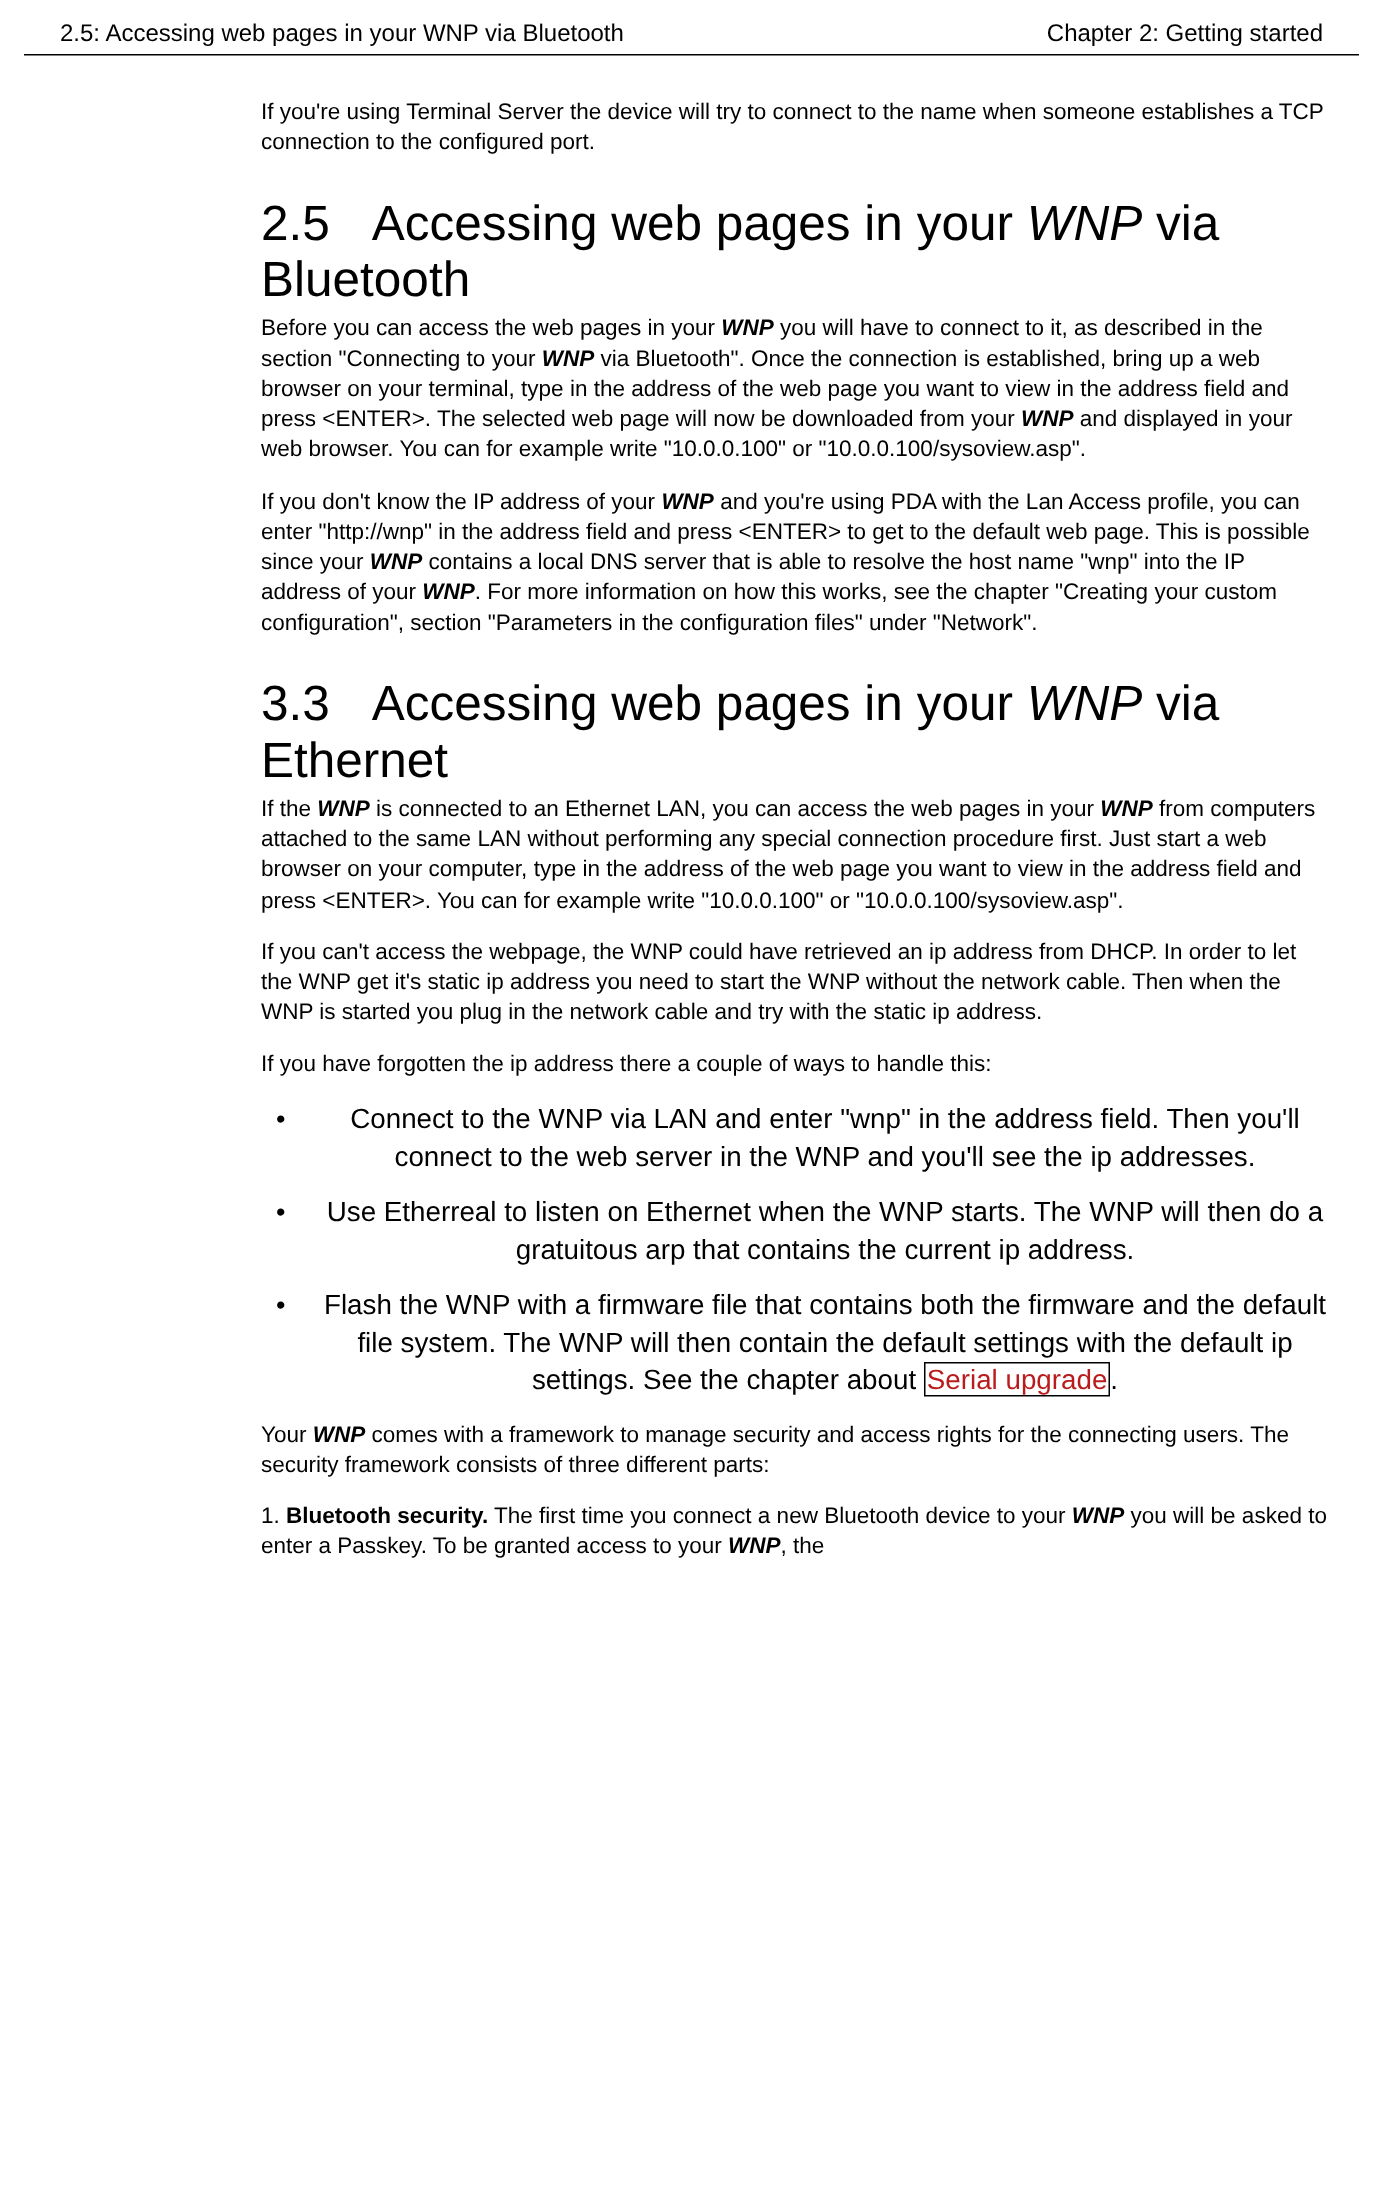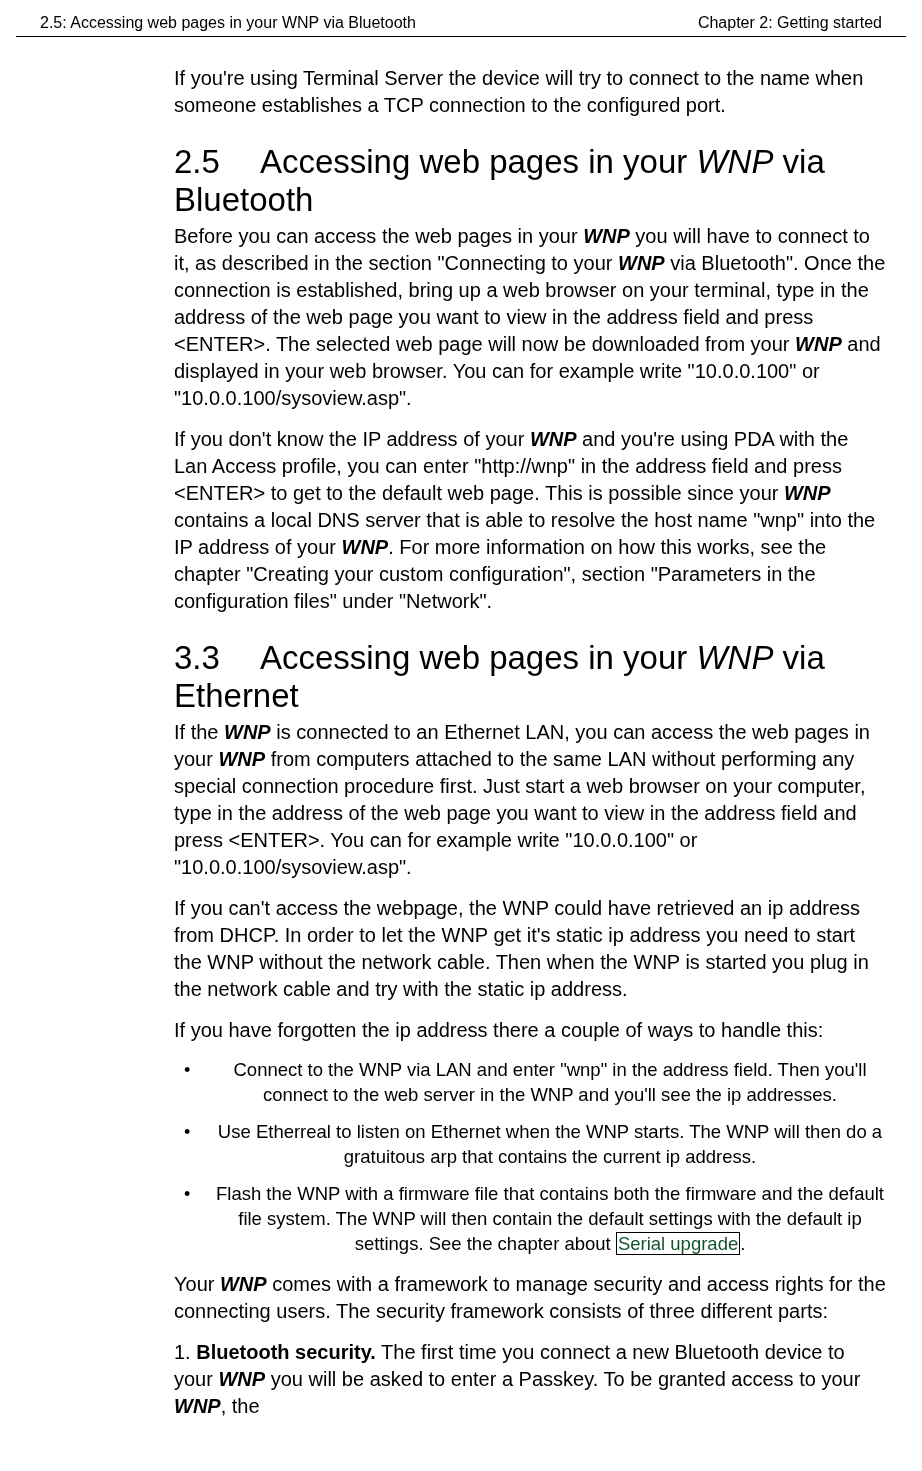--- a/index.html
+++ b/index.html
@@ -20,32 +20,32 @@
     padding: 14px 24px 4px 24px;
     font-size: 16px;
     border-bottom: 1px solid #000;
     margin: 0 16px;
     text-align: center;
   }
   .content {
     padding: 28px 36px 0 174px;
   }
   .p {
-    font-size: 20px;
+    font-size: 15px;
     line-height: 1.35;
     margin-bottom: 14px;
   }
   h2.sec {
     font-size: 33px;
     font-weight: 400;
     line-height: 1.15;
     margin-top: 24px;
     margin-bottom: 4px;
   }
-  h2.sec .num { display: inline-block; margin-right: 40px; }
+  h2.sec .num { display: inline-block; margin-right: 28px; }
   h2.sec .ital { font-style: italic; }
   .bold { font-weight: 700; }
   .ibold { font-weight: 700; font-style: italic; }
   ul.blist {
     list-style: none;
     margin: 0 0 14px 0;
   }
   ul.blist li {
     position: relative;
     padding-left: 40px;
@@ -54,21 +54,21 @@
     margin-bottom: 12px;
     text-align: center;
   }
   ul.blist li::before {
     content: "•";
     position: absolute;
     left: 10px;
     top: 0;
     font-size: 18px;
   }
-  .link { text-decoration: none; color: #14532d; border: 1px solid #000; padding: 0 1px; }
+  .link { text-decoration: none; color: #b91c1c; border: 1px solid #000; padding: 0 1px; }
   .footer {
     position: absolute;
     bottom: 18px;
     left: 0;
     right: 0;
     border-top: 1px solid #000;
     margin: 0 16px;
     padding: 6px 8px 0 8px;
     font-size: 17px;
   }

